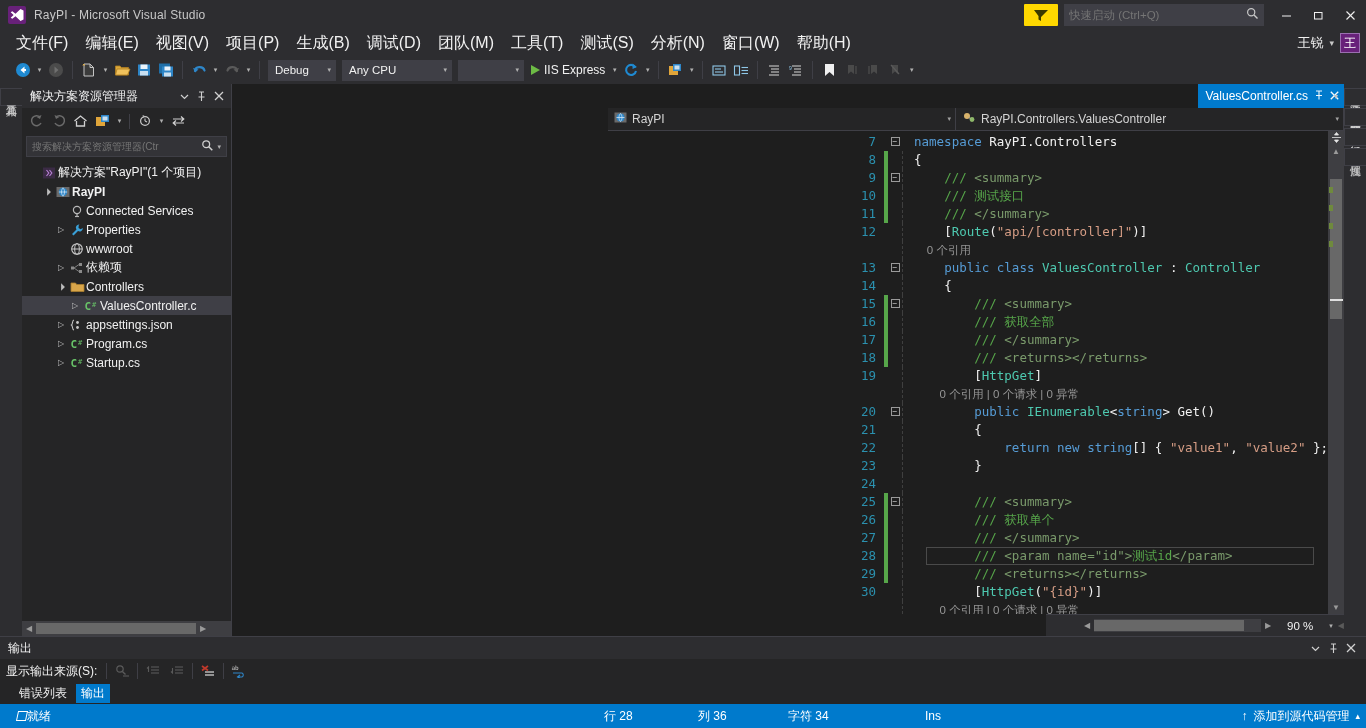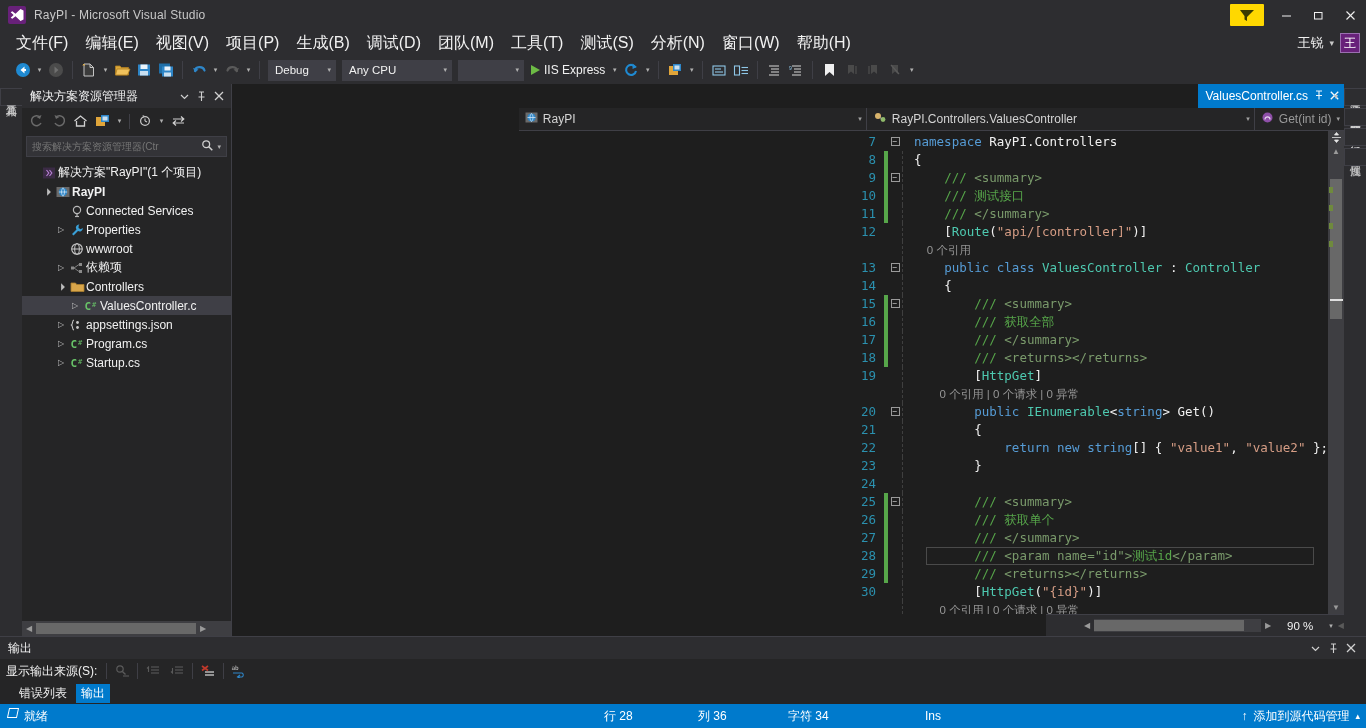--- a/index.html
+++ b/index.html
@@ -242,21 +242,21 @@
   .op-sep { width: 1px; height: 16px; background: #3f3f46; margin: 0 3px; }
   .op-tabs { height: 20px; display: flex; align-items: flex-end; padding-left: 14px; gap: 4px; }
   .op-tab { font-size: 12px; color: #f1f1f1; padding: 1px 5px; }
   .op-tab.active { background: #007acc; color: #fff; }
 
   
   .statusbar {
     height: 24px; flex: 0 0 24px; background: #007acc; display: flex; align-items: center;
     color: #fff; font-size: 12px; position: relative;
   }
-  .sb-ready { display: flex; gap: 6px; padding-left: 8px; }
+  .sb-ready { display: flex; align-items: center; padding-left: 17px; }
   .sb-sq { width: 10px; height: 10px; border: 1px solid #fff; transform: skewX(-12deg); }
   .sb-item { position: absolute; white-space: nowrap; }
   .sb-right { position: absolute; right: 6px; display: flex; align-items: center; gap: 6px; }
 </style>
 </head>
 <body>
 
 <div class="app">
 
   <div class="titlebar">
@@ -264,20 +264,29 @@
       <svg width="14" height="14" viewBox="0 0 14 14">
         <path d="M10.5 1 L13.5 2.5 L13.5 11.5 L10.5 13 L5.5 8.2 L2.3 10.7 L0.7 9.8 L3.6 7 L0.7 4.2 L2.3 3.3 L5.5 5.8 Z" fill="#ffffff"></path>
       </svg>
     </div>
     <div class="title-text">RayPI - Microsoft Visual Studio</div>
     <div class="title-spacer"></div>
     <div class="feedback-btn">
       <svg width="16" height="13" viewBox="0 0 16 13">
           <path d="M1 1 L15 1 L8 8 L8 12 L5.5 10.5 L5.5 7 Z" fill="#3a3a00"></path>
         </svg>
+    </div>
+    <div class="quick-launch">
+      <input readonly="" placeholder="快速启动 (Ctrl+Q)" style="">
+      <span>
+        <svg width="13" height="13" viewBox="0 0 13 13">
+            <circle cx="5.2" cy="5.2" r="3.6" fill="none" stroke="#c8c8c8" stroke-width="1.2"></circle>
+            <line x1="8" y1="8" x2="11.5" y2="11.5" stroke="#c8c8c8" stroke-width="1.4"></line>
+          </svg>
+      </span>
     </div>
     <div class="win-btns">
       <div class="win-btn">
         <svg width="11" height="11" viewBox="0 0 11 11">
             <line x1="1" y1="6" x2="10" y2="6" stroke="#f1f1f1" stroke-width="1"></line>
           </svg>
       </div>
       <div class="win-btn">
         <svg width="11" height="11" viewBox="0 0 11 11">
             <rect x="1.5" y="2.5" width="7.5" height="6.5" fill="none" stroke="#f1f1f1" stroke-width="1"></rect>
@@ -714,30 +723,20 @@
           <span>
             <svg width="14" height="13" viewBox="0 0 14 13">
                 <circle cx="5" cy="5" r="3" fill="#d8b36b"></circle>
                 <circle cx="10" cy="8.5" r="2.4" fill="#8fb96a"></circle>
                 <line x1="6.8" y1="6.6" x2="8.4" y2="7.4" stroke="#b0b0b0" stroke-width="1"></line>
               </svg>
           </span>
           <span class="nc-label">RayPI.Controllers.ValuesController</span>
           <span class="nc-caret">▾</span>
         </div>
-        <div class="nav-combo c3">
-          <span>
-            <svg width="13" height="13" viewBox="0 0 13 13">
-                <circle cx="6.5" cy="6.5" r="5" fill="#8e4fa8"></circle>
-                <path d="M4 8.5 C4 5 9 5 9 8.5" fill="none" stroke="#e6d4ef" stroke-width="1.2"></path>
-              </svg>
-          </span>
-          <span class="nc-label">Get(int id)</span>
-          <span class="nc-caret">▾</span>
-        </div>
       </div>
 
       <div class="code-area">
         <div class="code-scroll">
           <div class="code-lines" id="code-lines"><div class="cline"><span class="ln">7</span><span class="chg"></span><span class="gutter-glyph"><span class="box-glyph">−</span></span><span class="vline"></span><span class="code-txt"><span class="k">namespace </span><span class="pl">RayPI.Controllers</span></span></div><div class="cline"><span class="ln">8</span><span class="chg green"></span><span class="gutter-glyph"></span><span class="vline" style="border-left: 1px dashed rgb(63, 63, 63); height: 18px;"></span><span class="code-txt"><span class="pl">{</span></span></div><div class="cline"><span class="ln">9</span><span class="chg green"></span><span class="gutter-glyph"><span class="box-glyph">−</span></span><span class="vline" style="border-left: 1px dashed rgb(63, 63, 63); height: 18px;"></span><span class="code-txt">    <span class="cx">/// </span><span class="xt">&lt;summary&gt;</span></span></div><div class="cline"><span class="ln">10</span><span class="chg green"></span><span class="gutter-glyph"></span><span class="vline" style="border-left: 1px dashed rgb(63, 63, 63); height: 18px;"></span><span class="code-txt">    <span class="cx">/// </span><span class="cm">测试接口</span></span></div><div class="cline"><span class="ln">11</span><span class="chg green"></span><span class="gutter-glyph"></span><span class="vline" style="border-left: 1px dashed rgb(63, 63, 63); height: 18px;"></span><span class="code-txt">    <span class="cx">/// </span><span class="xt">&lt;/summary&gt;</span></span></div><div class="cline"><span class="ln">12</span><span class="chg"></span><span class="gutter-glyph"></span><span class="vline" style="border-left: 1px dashed rgb(63, 63, 63); height: 18px;"></span><span class="code-txt">    <span class="pl">[</span><span class="at">Route</span><span class="pl">(</span><span class="st">"api/[controller]"</span><span class="pl">)]</span></span></div><div class="cline"><span class="ln"></span><span class="chg"></span><span class="gutter-glyph"></span><span class="vline" style="border-left: 1px dashed rgb(63, 63, 63); height: 18px;"></span><span class="code-txt lens">    0 个引用</span></div><div class="cline"><span class="ln">13</span><span class="chg"></span><span class="gutter-glyph"><span class="box-glyph">−</span></span><span class="vline" style="border-left: 1px dashed rgb(63, 63, 63); height: 18px;"></span><span class="code-txt">    <span class="k">public </span><span class="k">class </span><span class="kb">ValuesController</span><span class="pl"> : </span><span class="kb">Controller</span></span></div><div class="cline"><span class="ln">14</span><span class="chg"></span><span class="gutter-glyph"></span><span class="vline" style="border-left: 1px dashed rgb(63, 63, 63); height: 18px;"></span><span class="code-txt">    <span class="pl">{</span></span></div><div class="cline"><span class="ln">15</span><span class="chg green"></span><span class="gutter-glyph"><span class="box-glyph">−</span></span><span class="vline" style="border-left: 1px dashed rgb(63, 63, 63); height: 18px;"></span><span class="code-txt">        <span class="cx">/// </span><span class="xt">&lt;summary&gt;</span></span></div><div class="cline"><span class="ln">16</span><span class="chg green"></span><span class="gutter-glyph"></span><span class="vline" style="border-left: 1px dashed rgb(63, 63, 63); height: 18px;"></span><span class="code-txt">        <span class="cx">/// </span><span class="cm">获取全部</span></span></div><div class="cline"><span class="ln">17</span><span class="chg green"></span><span class="gutter-glyph"></span><span class="vline" style="border-left: 1px dashed rgb(63, 63, 63); height: 18px;"></span><span class="code-txt">        <span class="cx">/// </span><span class="xt">&lt;/summary&gt;</span></span></div><div class="cline"><span class="ln">18</span><span class="chg green"></span><span class="gutter-glyph"></span><span class="vline" style="border-left: 1px dashed rgb(63, 63, 63); height: 18px;"></span><span class="code-txt">        <span class="cx">/// </span><span class="xt">&lt;returns&gt;&lt;/returns&gt;</span></span></div><div class="cline"><span class="ln">19</span><span class="chg"></span><span class="gutter-glyph"></span><span class="vline" style="border-left: 1px dashed rgb(63, 63, 63); height: 18px;"></span><span class="code-txt">        <span class="pl">[</span><span class="at">HttpGet</span><span class="pl">]</span></span></div><div class="cline"><span class="ln"></span><span class="chg"></span><span class="gutter-glyph"></span><span class="vline" style="border-left: 1px dashed rgb(63, 63, 63); height: 18px;"></span><span class="code-txt lens">        0 个引用 | 0 个请求 | 0 异常</span></div><div class="cline"><span class="ln">20</span><span class="chg"></span><span class="gutter-glyph"><span class="box-glyph">−</span></span><span class="vline" style="border-left: 1px dashed rgb(63, 63, 63); height: 18px;"></span><span class="code-txt">        <span class="k">public </span><span class="kb">IEnumerable</span><span class="pl">&lt;</span><span class="k">string</span><span class="pl">&gt; </span><span class="pl">Get()</span></span></div><div class="cline"><span class="ln">21</span><span class="chg"></span><span class="gutter-glyph"></span><span class="vline" style="border-left: 1px dashed rgb(63, 63, 63); height: 18px;"></span><span class="code-txt">        <span class="pl">{</span></span></div><div class="cline"><span class="ln">22</span><span class="chg"></span><span class="gutter-glyph"></span><span class="vline" style="border-left: 1px dashed rgb(63, 63, 63); height: 18px;"></span><span class="code-txt">            <span class="k">return </span><span class="k">new </span><span class="k">string</span><span class="pl">[] { </span><span class="st">"value1"</span><span class="pl">, </span><span class="st">"value2"</span><span class="pl"> };</span></span></div><div class="cline"><span class="ln">23</span><span class="chg"></span><span class="gutter-glyph"></span><span class="vline" style="border-left: 1px dashed rgb(63, 63, 63); height: 18px;"></span><span class="code-txt">        <span class="pl">}</span></span></div><div class="cline"><span class="ln">24</span><span class="chg"></span><span class="gutter-glyph"></span><span class="vline" style="border-left: 1px dashed rgb(63, 63, 63); height: 18px;"></span><span class="code-txt">        </span></div><div class="cline"><span class="ln">25</span><span class="chg green"></span><span class="gutter-glyph"><span class="box-glyph">−</span></span><span class="vline" style="border-left: 1px dashed rgb(63, 63, 63); height: 18px;"></span><span class="code-txt">        <span class="cx">/// </span><span class="xt">&lt;summary&gt;</span></span></div><div class="cline"><span class="ln">26</span><span class="chg green"></span><span class="gutter-glyph"></span><span class="vline" style="border-left: 1px dashed rgb(63, 63, 63); height: 18px;"></span><span class="code-txt">        <span class="cx">/// </span><span class="cm">获取单个</span></span></div><div class="cline"><span class="ln">27</span><span class="chg green"></span><span class="gutter-glyph"></span><span class="vline" style="border-left: 1px dashed rgb(63, 63, 63); height: 18px;"></span><span class="code-txt">        <span class="cx">/// </span><span class="xt">&lt;/summary&gt;</span></span></div><div class="cline highlight"><span class="ln">28</span><span class="chg green"></span><span class="gutter-glyph"></span><span class="vline" style="border-left: 1px dashed rgb(63, 63, 63); height: 18px;"></span><span class="code-txt">        <span class="cx">/// </span><span class="xt">&lt;param name="id"&gt;</span><span class="cm">测试id</span><span class="xt">&lt;/param&gt;</span></span></div><div class="cline"><span class="ln">29</span><span class="chg green"></span><span class="gutter-glyph"></span><span class="vline" style="border-left: 1px dashed rgb(63, 63, 63); height: 18px;"></span><span class="code-txt">        <span class="cx">/// </span><span class="xt">&lt;returns&gt;&lt;/returns&gt;</span></span></div><div class="cline"><span class="ln">30</span><span class="chg"></span><span class="gutter-glyph"></span><span class="vline" style="border-left: 1px dashed rgb(63, 63, 63); height: 18px;"></span><span class="code-txt">        <span class="pl">[</span><span class="at">HttpGet</span><span class="pl">(</span><span class="st">"{id}"</span><span class="pl">)]</span></span></div><div class="cline"><span class="ln"></span><span class="chg"></span><span class="gutter-glyph"></span><span class="vline" style="border-left: 1px dashed rgb(63, 63, 63); height: 18px;"></span><span class="code-txt lens">        0 个引用 | 0 个请求 | 0 异常</span></div></div>
         </div>
         <div class="edit-scroll">
           <div class="es-split">
             <svg width="11" height="11" viewBox="0 0 11 11">
                 <path d="M5.5 0.5 L3.5 3 H7.5 Z M5.5 10.5 L3.5 8 H7.5 Z M1 5.5 H10" fill="#e6e6e6" stroke="#e6e6e6" stroke-width=".8"></path>

